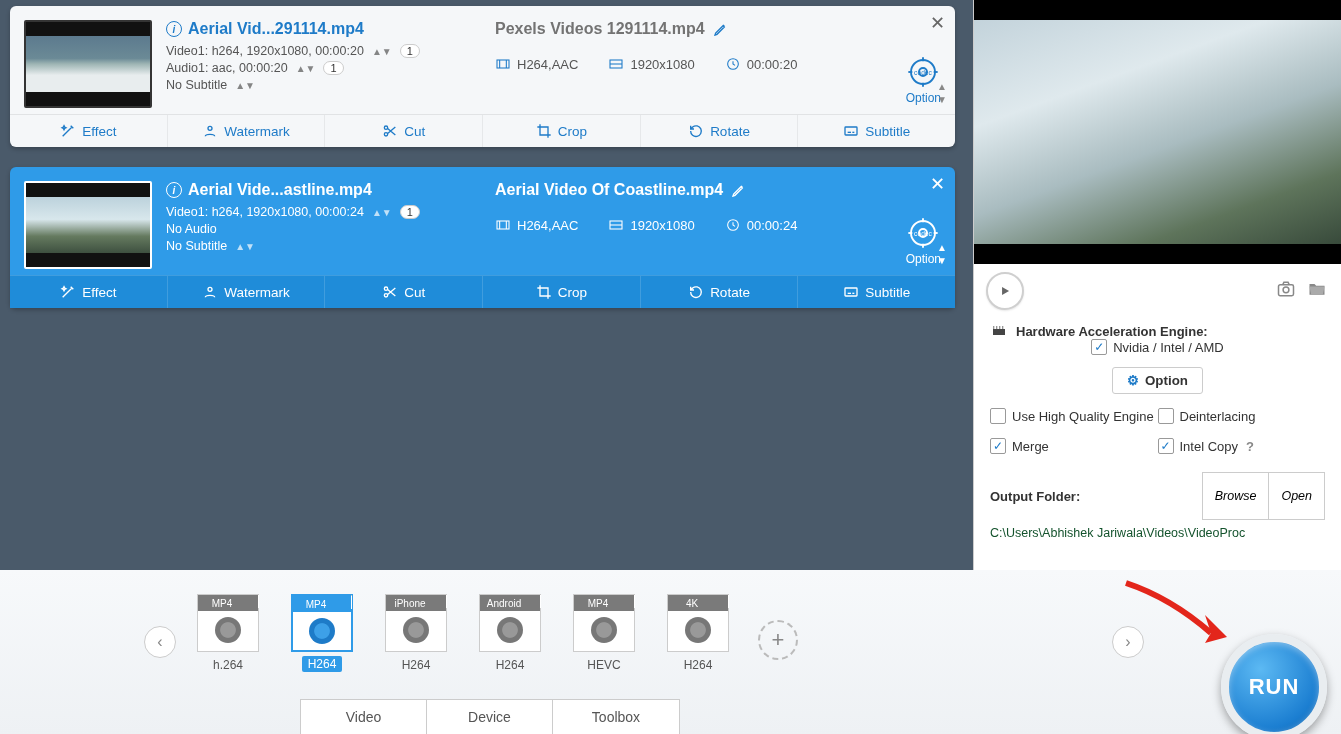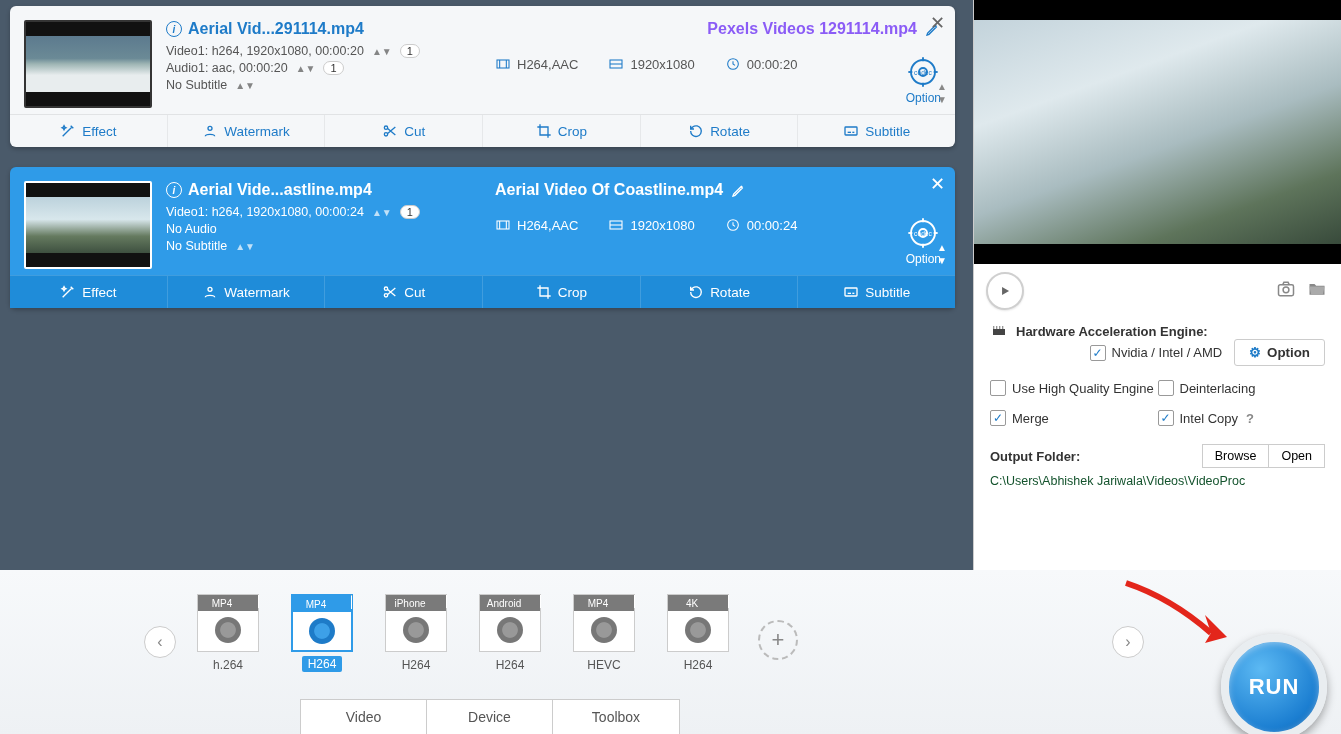--- a/index.html
+++ b/index.html
@@ -25,21 +25,21 @@
 .card:not(.selected) .title-row { color:#1e7bc8; }
 .card:not(.selected) .title-row .i-badge{ color:#1e7bc8; }
 .meta-row { display:flex; align-items:center; gap:8px; font-size:12.5px; margin:3px 0; }
 .card:not(.selected) .meta-row { color:#555; }
 .meta-row .spinner { font-size:10px; color:inherit; opacity:.7; }
 .meta-row .count { background:#fff; color:#333; border-radius:8px; padding:0 6px; font-size:11px; border:1px solid #ccc; }
 .card.selected .meta-row .count{ background:#fff;color:#333;}
 
 .info-right { flex:1; padding-left:20px; }
 .out-title { display:flex; align-items:center; gap:8px; font-size:16px; font-weight:600; }
-.card:not(.selected) .out-title{ color:#8b5cf6;justify-content:flex-end; }
+.card:not(.selected) .out-title{ color:#737373; }
 .pencil-icon{ width:14px;height:14px; }
 .out-specs { display:flex; gap:30px; margin-top:18px; font-size:13px; align-items:center; }
 .card:not(.selected) .out-specs{ color:#555; }
 .spec { display:flex; align-items:center; gap:6px; }
 
 .codec-opt { position:absolute; right:14px; top:50px; text-align:center; font-size:12px; }
 .card:not(.selected) .codec-opt{ color:#1e7bc8; }
 .updown { position:absolute; right:8px; bottom:42px; display:flex; flex-direction:column; gap:2px; font-size:10px; }
 .card:not(.selected) .updown{ color:#888; }
 
@@ -62,33 +62,33 @@
 
 .pv-controls{ display:flex; align-items:center; padding:8px 12px 2px; gap:8px; }
 .play-btn{ width:38px;height:38px;border-radius:50%;border:2px solid #cfcfcf;background:#fff;display:flex;align-items:center;justify-content:center;cursor:pointer;box-shadow:0 1px 2px rgba(0,0,0,.1); }
 .play-btn svg{width:14px;height:14px;}
 .pv-controls .spacer{flex:1;}
 .pv-icon{ color:#888; cursor:pointer; }
 
 .settings{ padding:12px 16px 0; font-size:13px; color:#333; }
 .hw-title{ display:flex; align-items:center; gap:8px; font-weight:600; margin-bottom:0;}
 .chip-icon{ width:18px;height:12px; }
-.hw-row{ display:flex; align-items:center; justify-content:flex-end; gap:12px; margin-bottom:14px;}
+.hw-row{ display:flex; align-items:center; justify-content:flex-end; gap:12px; margin-bottom:14px;flex-direction:column;}
 .chk{ display:flex; align-items:center; gap:6px; cursor:pointer;}
 .chk .box{ width:16px;height:16px;border:1.5px solid #999;border-radius:2px;display:flex;align-items:center;justify-content:center;font-size:12px;color:#1e7bc8;}
 .chk.checked .box::after{content:'✓';}
 .opt-btn{ display:flex;align-items:center;gap:6px;border:1px solid #ccc;padding:5px 14px;border-radius:3px;background:#fff;font-weight:600;cursor:pointer;color:#333;}
 .opt-btn .gear{color:#1e7bc8;}
 
 .chk-grid{ display:grid; grid-template-columns:1fr 1fr; row-gap:14px; margin-bottom:18px;}
 .q{ font-weight:700; color:#888; margin-left:2px;}
 
 .outf{ display:flex; align-items:center; margin-bottom:6px;}
 .outf .lbl{ font-weight:600; flex:1;}
-.outf .btn{ border:1px solid #ccc; padding:4px 12px; background:#fff; font-size:12.5px; cursor:pointer;}
+.outf .btn{ border:1px solid #ccc; padding:16px 12px; background:#fff; font-size:12.5px; cursor:pointer;font-style:italic;}
 .outf .btn + .btn{ border-left:none;}
 .path{ font-size:12.5px; color:#14532d;}
 
 
 .bottom{ position:absolute; left:0; right:0; bottom:0; height:164px; background:linear-gradient(180deg,#f7f9fb 0%,#eef1f4 100%); }
 .tgt-fmt{ position:absolute; left:24px; top:40px; text-align:center; font-size:12.5px; color:#333; font-weight:600;}
 .tgt-fmt .doc-icon{ width:42px; height:50px; margin:0 auto 6px; position:relative; }
 .tgt-fmt .doc-icon .notif{ position:absolute; right:-2px; top:-2px; width:8px;height:8px;border-radius:50%;background:#e74c3c;}
 
 .nav-btn{ position:absolute; top:56px; width:32px;height:32px;border-radius:50%;border:1px solid #ccc;background:#fff;display:flex;align-items:center;justify-content:center;color:#888;cursor:pointer;}

